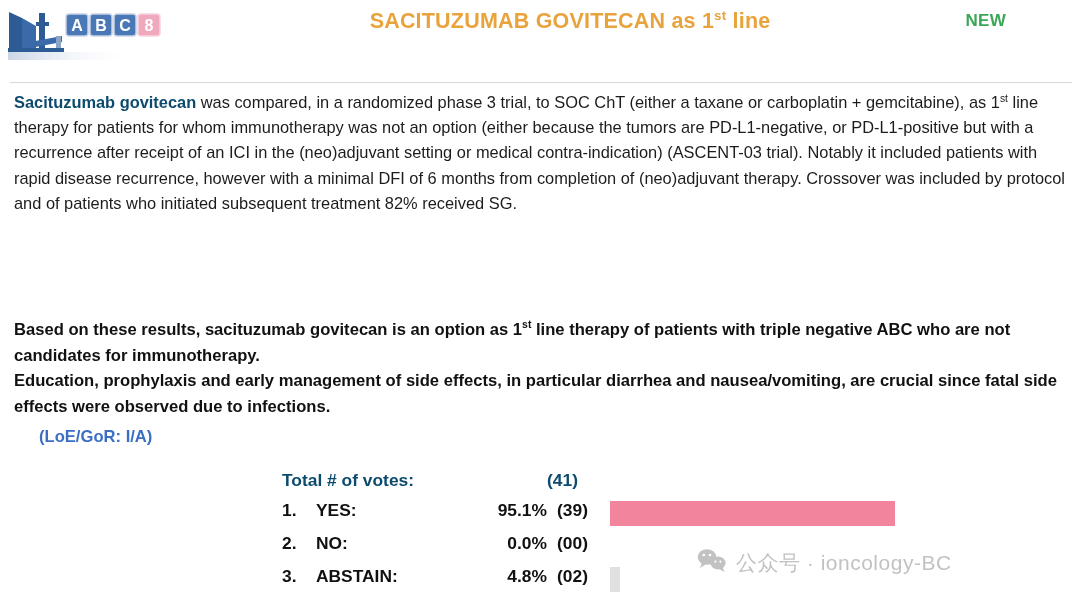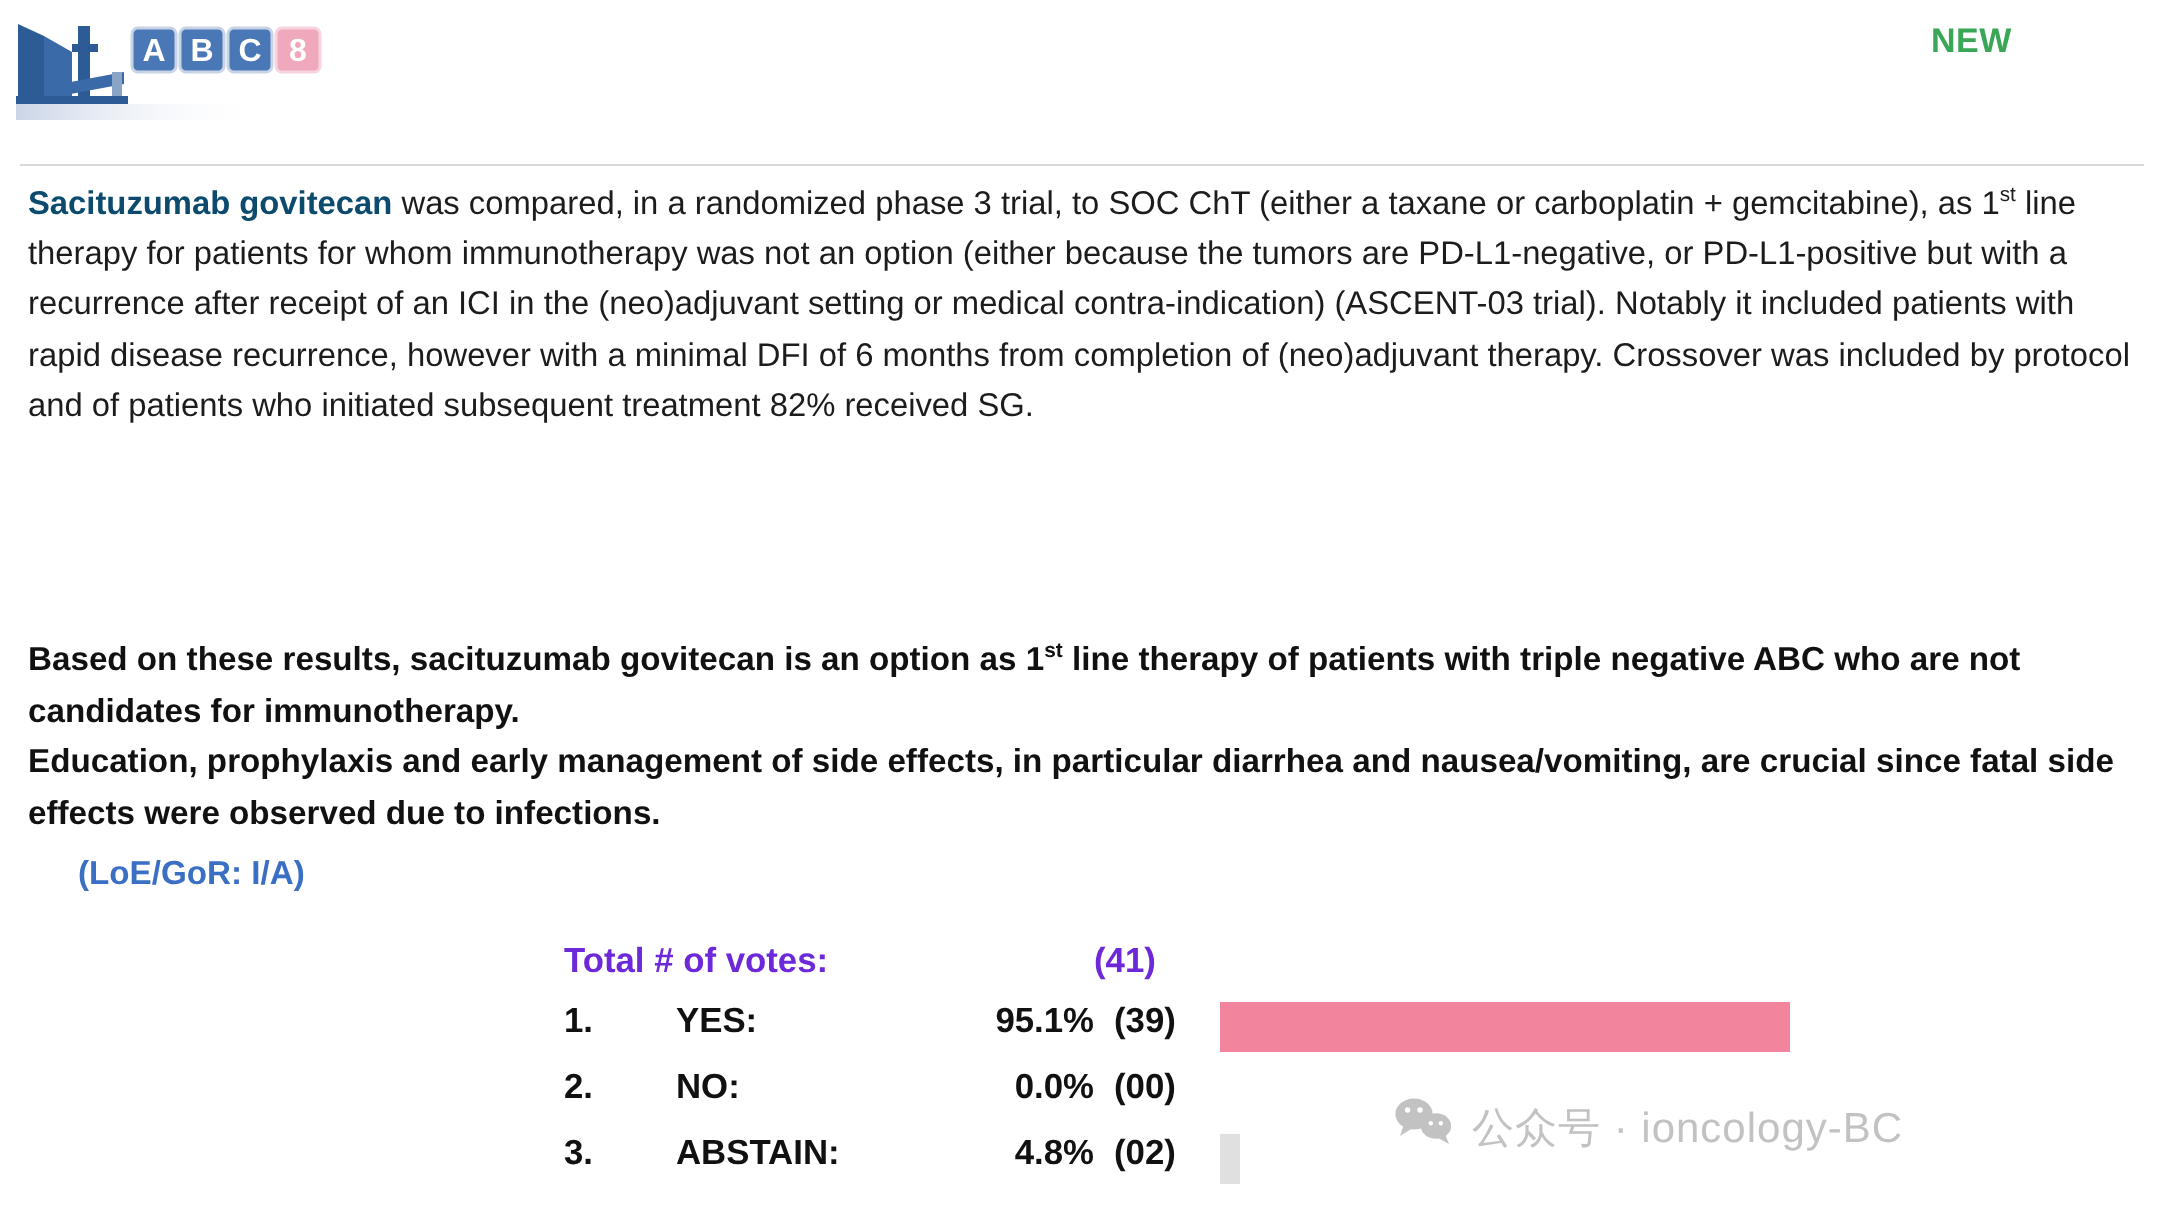--- a/index.html
+++ b/index.html
@@ -121,34 +121,34 @@
     position: absolute;
     left: 282px;
     top: 470px;
     width: 790px;
   }
   .vote-total {
     position: relative;
     height: 30px;
     font-weight: bold;
     font-size: 17.4px;
-    color: #6d28d9;
+    color: #0c4a6e;
   }
   .vote-total .lbl { position: absolute; left: 0; top: 0; }
   .vote-total .cnt { position: absolute; left: 265px; top: 0; }
 
   .vote-row {
     position: relative;
     height: 33px;
     font-weight: bold;
     font-size: 17.4px;
     color: #111111;
   }
   .vote-row .num   { position: absolute; left: 0;   top: 0; }
-  .vote-row .label { position: absolute; left: 56px; top: 0; text-align: right; }
+  .vote-row .label { position: absolute; left: 34px; top: 0; text-align: right; }
   .vote-row .pct   { position: absolute; left: 180px; top: 0; width: 85px; text-align: right; }
   .vote-row .count { position: absolute; left: 275px; top: 0; }
   .vote-row .barwrap {
     position: absolute;
     left: 328px;
     top: 1px;
     height: 25px;
     width: 420px;
   }
   .bar {
@@ -207,20 +207,21 @@
         <rect x="108" y="8" width="22" height="22" rx="3" fill="#4a77b5" stroke="#c8d4e6" stroke-width="1.5"></rect>
         <text x="119" y="24.5" font-family="Liberation Sans, sans-serif" font-size="16" font-weight="bold" fill="#ffffff" text-anchor="middle">C</text>
 
         <rect x="132" y="8" width="22" height="22" rx="3" fill="#f0a8bd" stroke="#f6d3de" stroke-width="1.5"></rect>
         <text x="143" y="24.5" font-family="Liberation Sans, sans-serif" font-size="16" font-weight="bold" fill="#ffffff" text-anchor="middle">8</text>
       </g>
     </svg>
   </div>
 
   <div class="title-block">
+    <div class="title-line"><span>SACITUZUMAB GOVITECAN as 1</span><sup>st</sup><span> line</span></div>
   </div>
 
   <div class="new-badge">NEW</div>
 </div>
 
 <div class="divider"></div>
 
 <div class="body-text">
   <p><span class="drug-name">Sacituzumab govitecan</span><span> was compared, in a randomized phase 3 trial, to SOC ChT (either a taxane or carboplatin + gemcitabine), as 1</span><sup>st</sup><span> line therapy for patients for whom immunotherapy was not an option (either because the tumors are PD-L1-negative, or PD-L1-positive but with a recurrence after receipt of an ICI in the (neo)adjuvant setting or medical contra-indication) (ASCENT-03 trial). Notably it included patients with rapid disease recurrence, however with a minimal DFI of 6 months from completion of (neo)adjuvant therapy. Crossover was included by protocol and of patients who initiated subsequent treatment 82% received SG.</span></p>
 </div>

